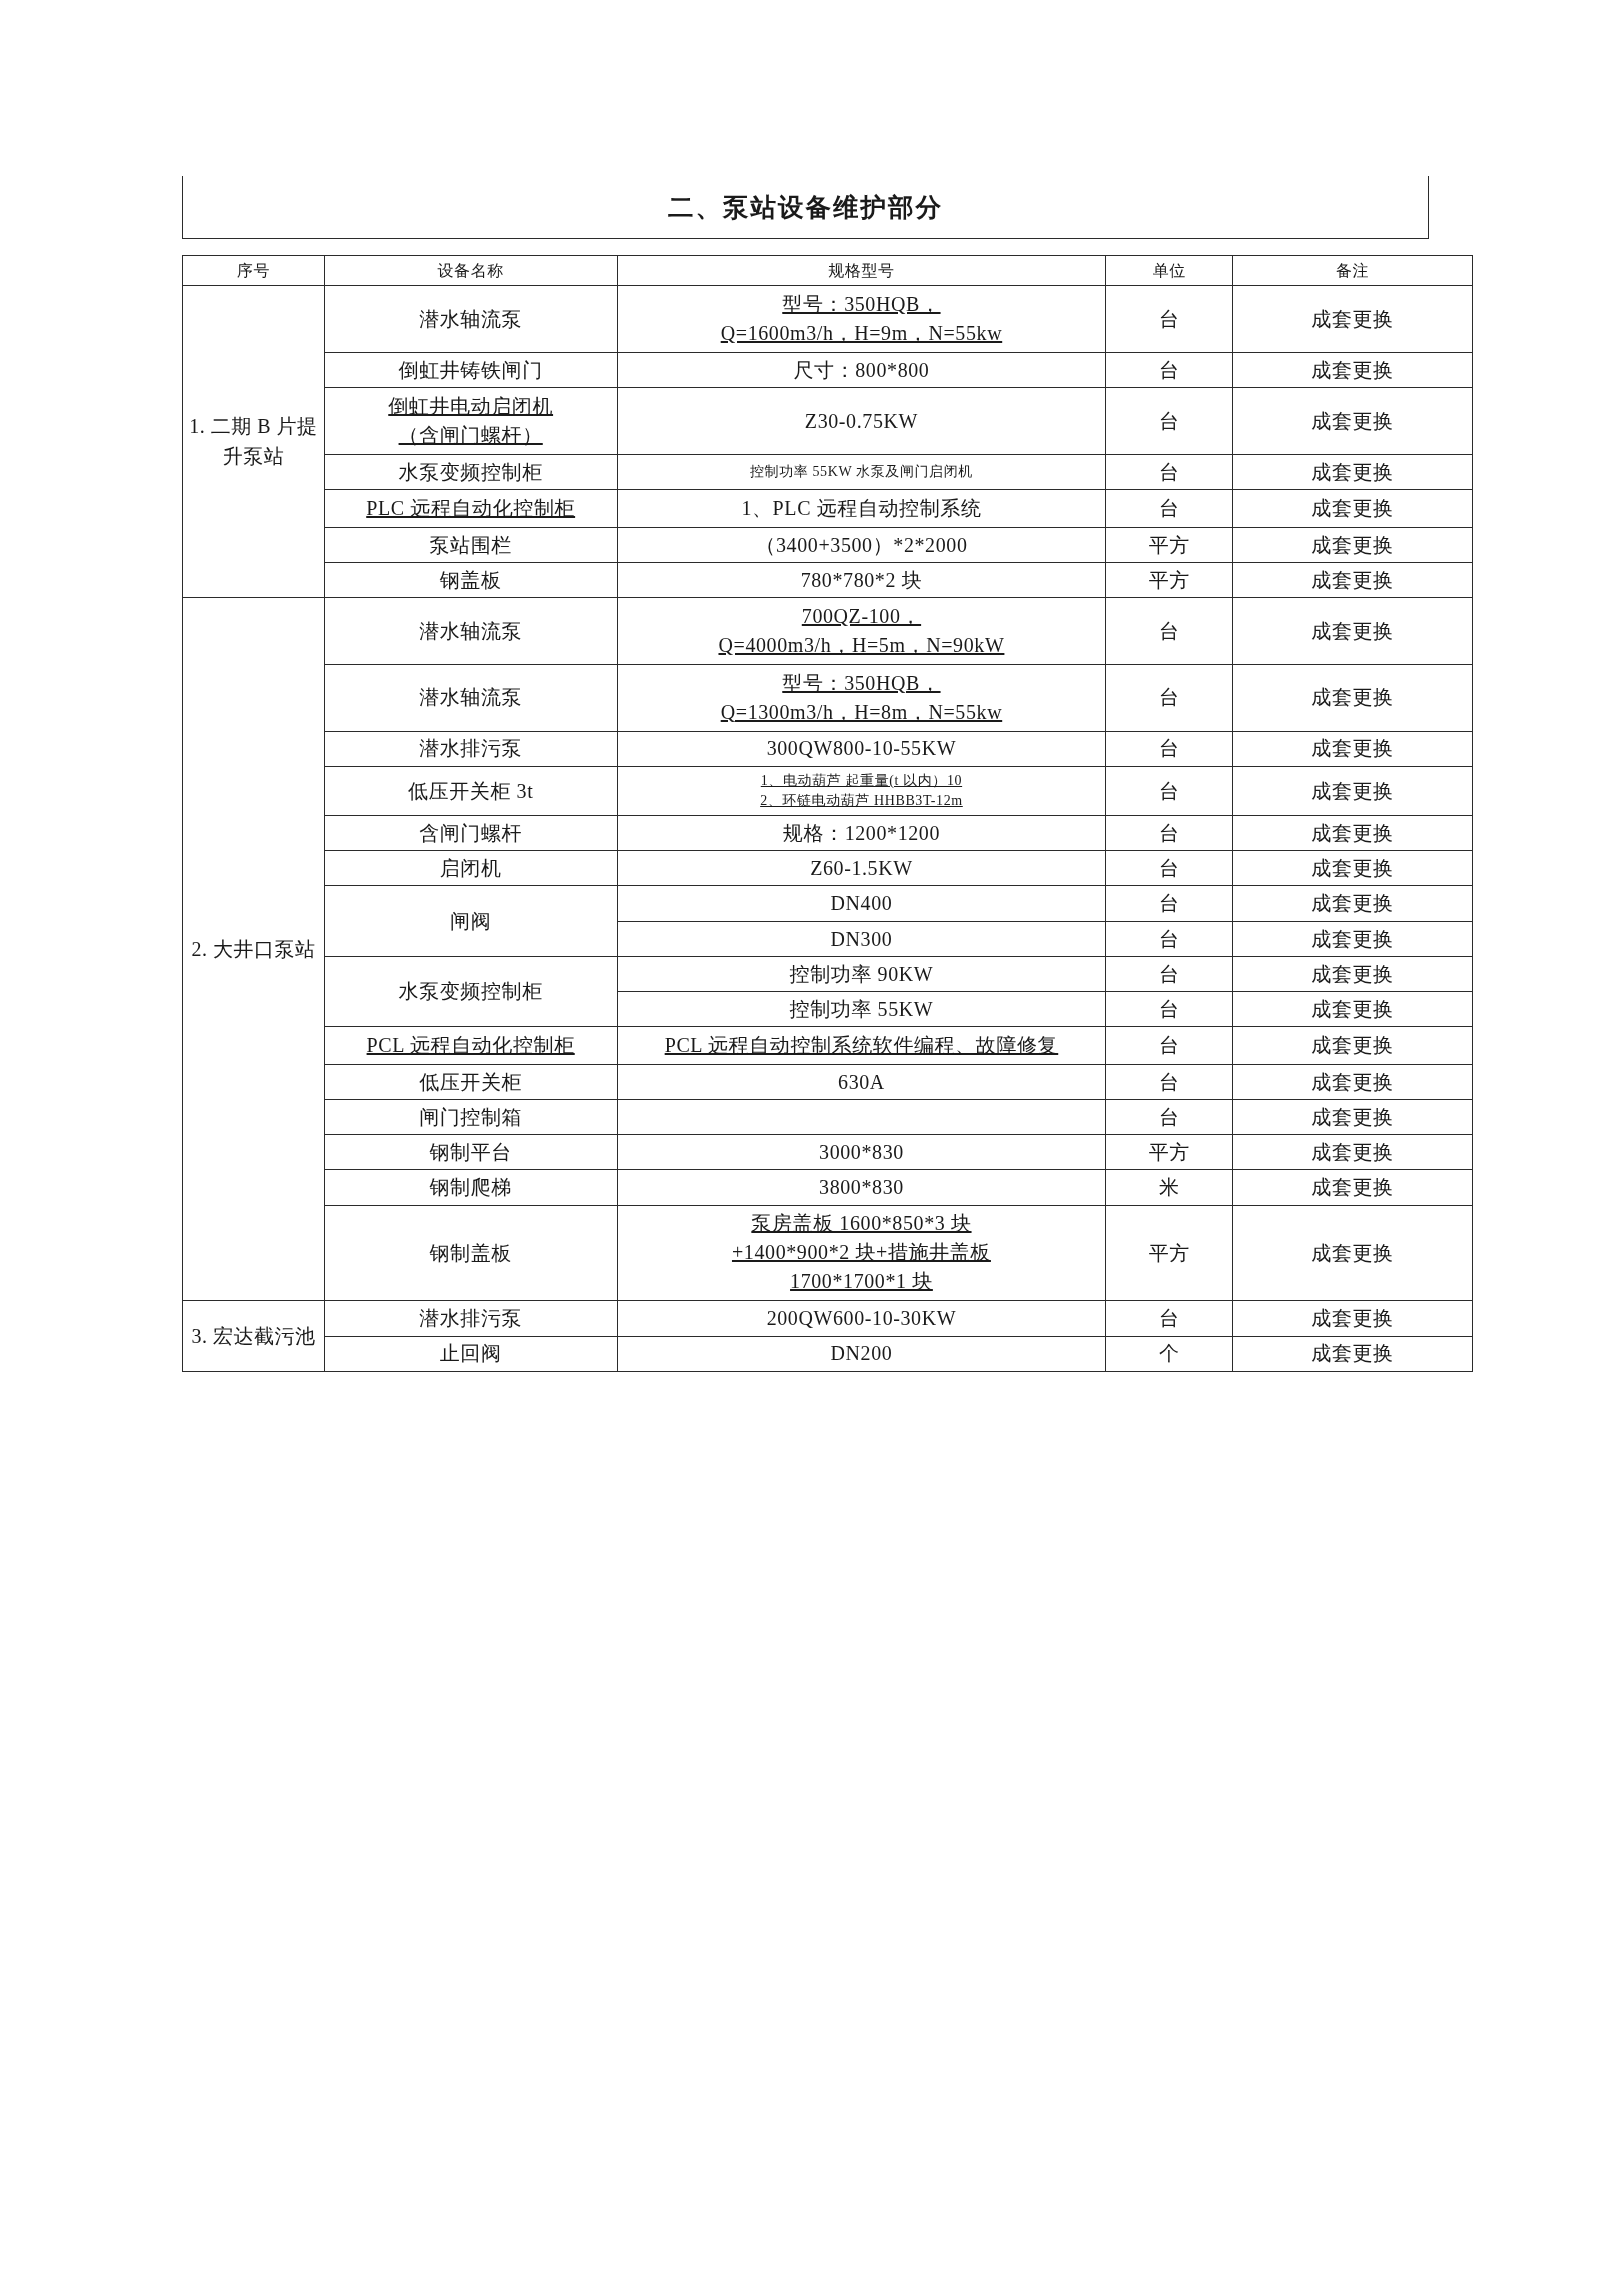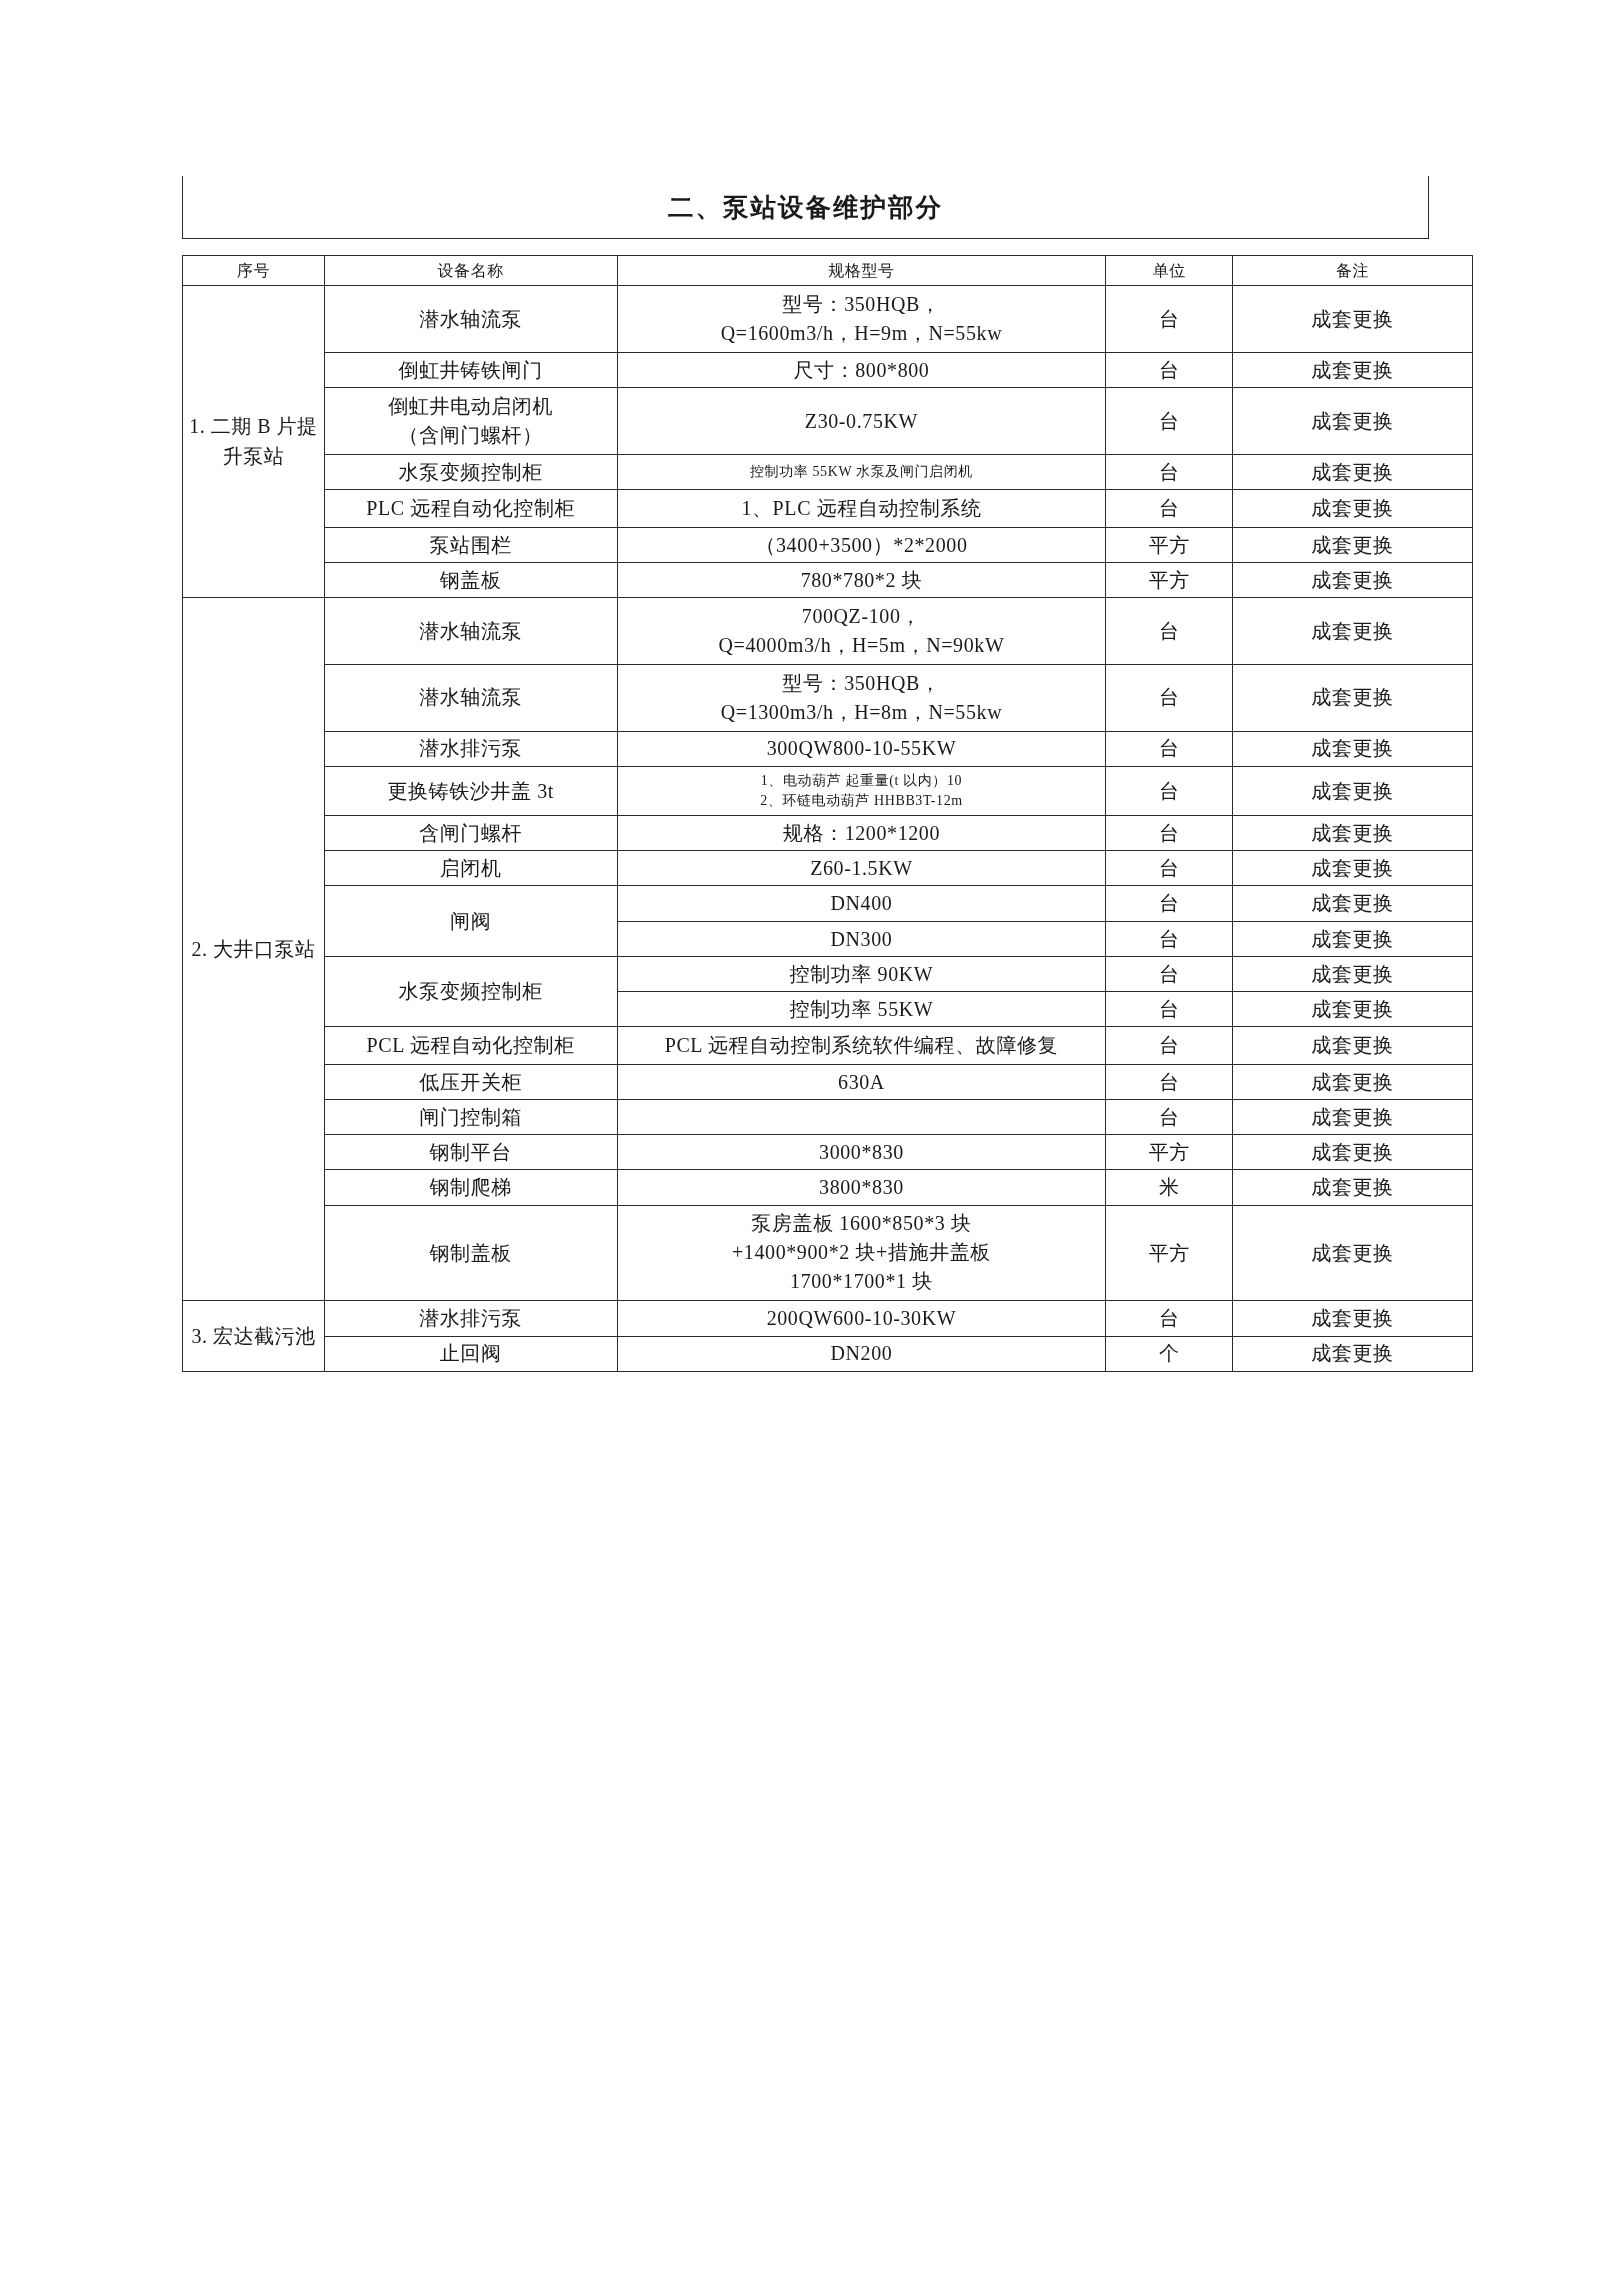--- a/index.html
+++ b/index.html
@@ -43,21 +43,21 @@
     letter-spacing: 0.6px;
   }
   .c-no     { width: 133px; }
   .c-name   { width: 284px; }
   .c-spec   { width: 480px; }
   .c-unit   { width: 118px; }
   .c-remark { width: 231px; }
 
   .head td { font-size: 16px; }
   .small { font-size: 14px; }
-  .spec-multi { line-height: 1.45; }
+  .spec-multi { line-height: 1.45; text-decoration: underline; }
   .vcell {
     font-size: 20px;
     line-height: 1.5;
     letter-spacing: 0.5px;
   }
   .spacer-block {
     height: 15.7px;
   }
   .tbl-top {
     margin-bottom: 0;
@@ -163,21 +163,21 @@
         <td class="c-unit">台</td>
         <td class="c-remark">成套更换</td>
       </tr>
       <tr>
         <td class="c-name">潜水排污泵</td>
         <td class="c-spec">300QW800-10-55KW</td>
         <td class="c-unit">台</td>
         <td class="c-remark">成套更换</td>
       </tr>
       <tr>
-        <td class="c-name">更换铸铁沙井盖 3t</td>
+        <td class="c-name">低压开关柜 3t</td>
         <td class="c-spec small spec-multi">1、电动葫芦 起重量(t 以内）10<br>2、环链电动葫芦 HHBB3T-12m</td>
         <td class="c-unit">台</td>
         <td class="c-remark">成套更换</td>
       </tr>
       <tr>
         <td class="c-name">含闸门螺杆</td>
         <td class="c-spec">规格：1200*1200</td>
         <td class="c-unit">台</td>
         <td class="c-remark">成套更换</td>
       </tr>

